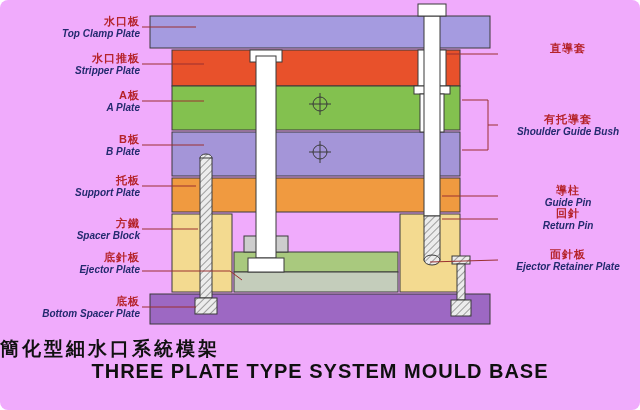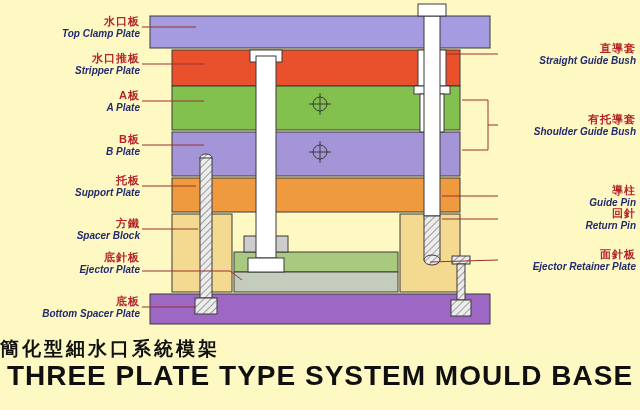--- a/index.html
+++ b/index.html
@@ -1,29 +1,29 @@
 <!DOCTYPE html>
 <html><head>
 <meta charset="utf-8">
 <style>
   html,body{margin:0;padding:0;background:#ffffff;}
   .stage{
-    position:relative;width:640px;height:410px;background:#fef9c3;
-    font-family:"Liberation Sans",sans-serif;overflow:hidden;
+    position:relative;width:640px;height:410px;background:#f0abfc;
+    font-family:"Liberation Sans",sans-serif;overflow:hidden;border-radius:8px;
   }
   .stage svg{position:absolute;left:0;top:0;}
   .lbl{position:absolute;}
   .lbl-left{left:5px;width:135px;text-align:right;}
-  .lbl-right{left:500px;width:136px;text-align:right;}
+  .lbl-right{left:500px;width:136px;text-align:center;}
   .lbl .zh{display:block;color:#b5232a;font-weight:bold;font-size:11px;line-height:13px;letter-spacing:1px;}
   .lbl .en{display:block;color:#232a6e;font-weight:bold;font-style:italic;font-size:10px;line-height:12px;}
   .title-zh{position:absolute;top:336px;left:0;width:100%;text-align:left;
     font-size:19px;font-weight:bold;color:#111;letter-spacing:3px;}
   .title-en{position:absolute;top:360px;left:0;width:100%;text-align:center;
-    font-size:28px;font-weight:bold;color:#101010;letter-spacing:1px;}
+    font-size:20px;font-weight:bold;color:#101010;letter-spacing:1px;}
 </style>
 </head>
 <body>
 
 <div class="stage">
 
   <svg width="640" height="410" viewBox="0 0 640 410">
     <defs>
       <pattern id="hatch" patternUnits="userSpaceOnUse" width="5" height="5" patternTransform="rotate(45)">
         <rect width="5" height="5" fill="#ececec"></rect>
@@ -127,21 +127,20 @@
     <span class="zh">底針板</span>
     <span class="en">Ejector Plate</span>
   </div>
   <div class="lbl lbl-left" style="top:295px">
     <span class="zh">底板</span>
     <span class="en">Bottom Spacer Plate</span>
   </div>
 
   <div class="lbl lbl-right" style="top:42px">
     <span class="zh">直導套</span>
-    <span class="en">Straight Guide Bush</span>
   </div>
   <div class="lbl lbl-right" style="top:184px">
     <span class="zh">導柱</span>
     <span class="en">Guide Pin</span>
   </div>
   <div class="lbl lbl-right" style="top:113px">
     <span class="zh">有托導套</span>
     <span class="en">Shoulder Guide Bush</span>
   </div>
   <div class="lbl lbl-right" style="top:248px">

